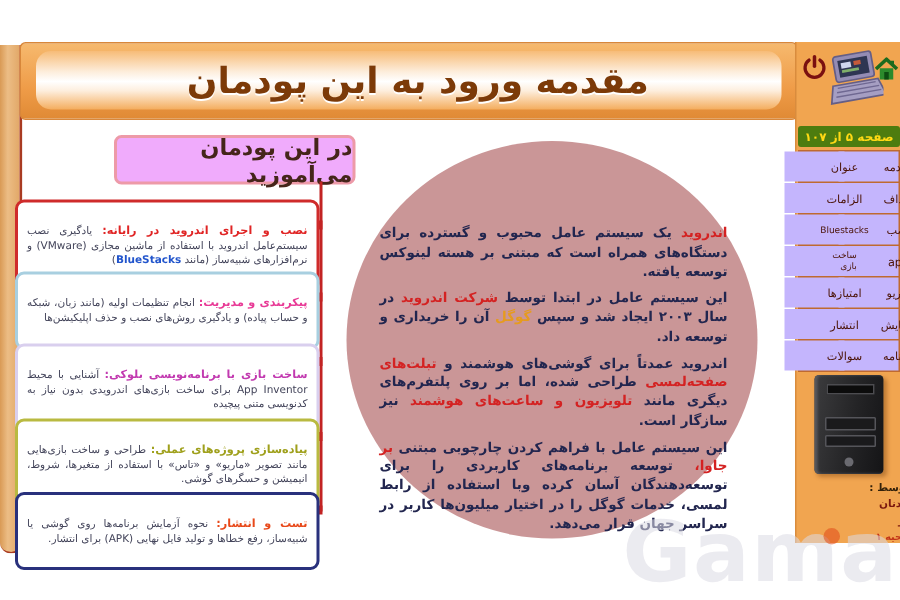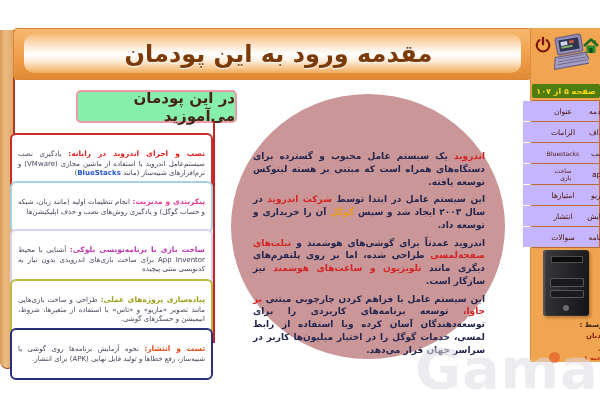--- a/index.html
+++ b/index.html
@@ -43,21 +43,21 @@
   .tower .bay{position:absolute;left:7px;top:28px;width:32px;height:7px;background:#1a1a1c;border:1px solid #55555a;border-radius:1px;}
   .tower .bay2{top:40px;height:6px;}
   .tower .btn{position:absolute;left:20px;top:55px;width:6px;height:6px;border-radius:50%;background:#6a6a70;}
   .credits{position:absolute;left:0;top:292px;width:70px;text-align:center;direction:rtl;
     font-weight:bold;line-height:11px;margin-left:44px;}
   .credits .c1{font-size:7px;color:#33210a;}
   .credits .c2{font-size:7px;color:#7c180e;}
   .credits .c3{font-size:6.5px;color:#c23418;}
 
   
-  .learn-header{position:absolute;left:76px;top:90px;width:161px;height:33px;background:#86efac;
+  .learn-header{position:absolute;left:76px;top:90px;width:161px;height:33px;background:#f0abfc;
     border:2px solid #ed9aa8;border-radius:5px;display:flex;align-items:center;justify-content:center;
     font-size:15px;font-weight:bold;color:#45251a;direction:rtl;box-sizing:border-box;}
   .vline{position:absolute;left:213px;top:121px;width:2px;height:220px;background:#c22323;}
   .node{position:absolute;width:6px;height:6px;background:#c22323;left:209px;}
   .lbox{position:absolute;left:10px;width:203px;background:#ffffff;border:2px solid #888;
     border-radius:6px;box-sizing:border-box;padding:14px 6px;}
   .lbox .txt{direction:rtl;text-align:justify;font-size:7px;line-height:1.38;color:#43445a;}
   .bt{font-weight:bold;font-size:7.5px;}
   .blue{color:#2255cc;font-weight:bold;}
 
@@ -154,21 +154,21 @@
   <div class="node" style="top:288px;"></div>
   <div class="node" style="top:337px;"></div>
 
   <div class="lbox" style="top: 133px; min-height: 44px; border-color: rgb(207, 43, 43);">
     <div class="txt"><span class="bt" style="color: rgb(224, 36, 36);">نصب و اجرای اندروید در رایانه:</span>
       <span><span>یادگیری نصب سیستم‌عامل اندروید با استفاده از ماشین مجازی (VMware) و نرم‌افزارهای شبیه‌ساز (مانند </span><span class="blue">BlueStacks</span><span>)</span></span></div>
   </div>
 
   <div class="lbox" style="top: 181px; min-height: 38px; border-color: rgb(168, 207, 224);">
     <div class="txt"><span class="bt" style="color: rgb(232, 58, 150);">پیکربندی و مدیریت:</span>
-      <span><span>انجام تنظیمات اولیه (مانند زبان، شبکه و حساب گوگل) و یادگیری روش‌های نصب و حذف اپلیکیشن‌ها</span></span></div>
+      <span><span>انجام تنظیمات اولیه (مانند زبان، شبکه و حساب پیاده) و یادگیری روش‌های نصب و حذف اپلیکیشن‌ها</span></span></div>
   </div>
 
   <div class="lbox" style="top: 229px; min-height: 37px; border-color: rgb(217, 207, 238);">
     <div class="txt"><span class="bt" style="color: rgb(194, 58, 176);">ساخت بازی با برنامه‌نویسی بلوکی:</span>
       <span><span>آشنایی با محیط App Inventor برای ساخت بازی‌های اندرویدی بدون نیاز به کدنویسی متنی پیچیده</span></span></div>
   </div>
 
   <div class="lbox" style="top: 279px; min-height: 42px; border-color: rgb(185, 186, 65);">
     <div class="txt"><span class="bt" style="color: rgb(159, 160, 28);">پیاده‌سازی پروژه‌های عملی:</span>
       <span><span>طراحی و ساخت بازی‌هایی مانند تصویر «ماریو» و «تاس» با استفاده از متغیرها، شروط، انیمیشن و حسگرهای گوشی.</span></span></div>

